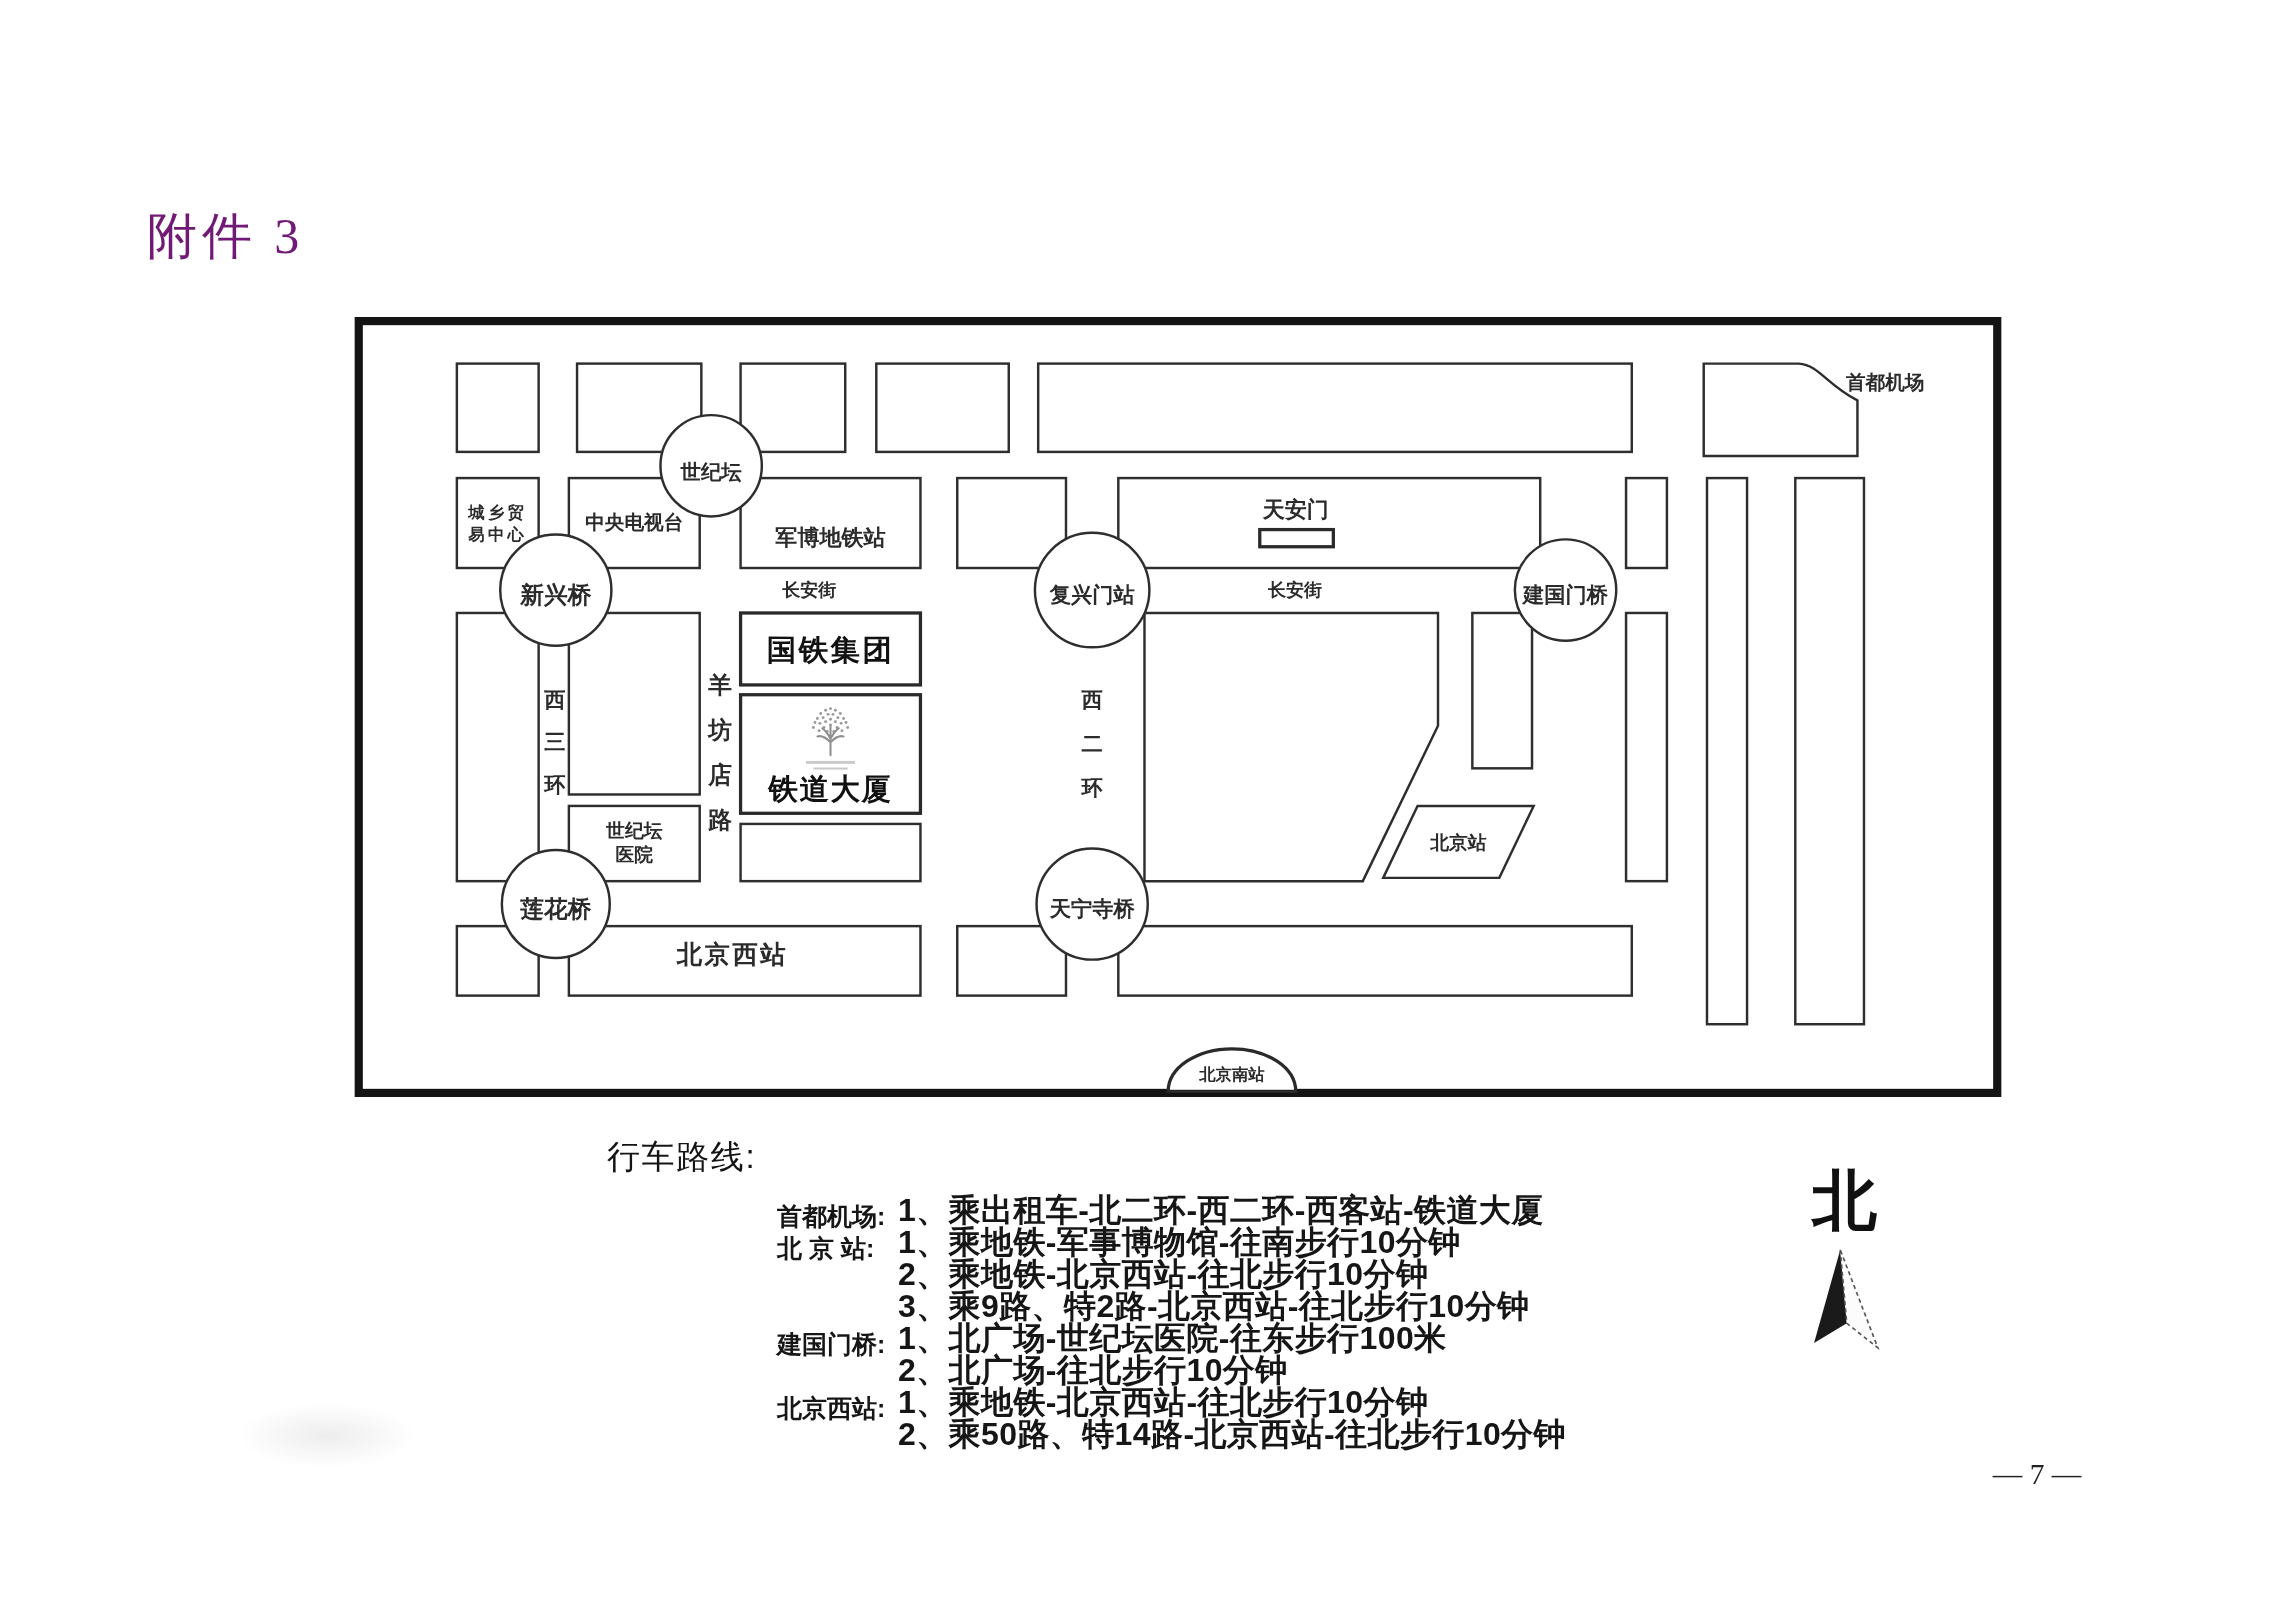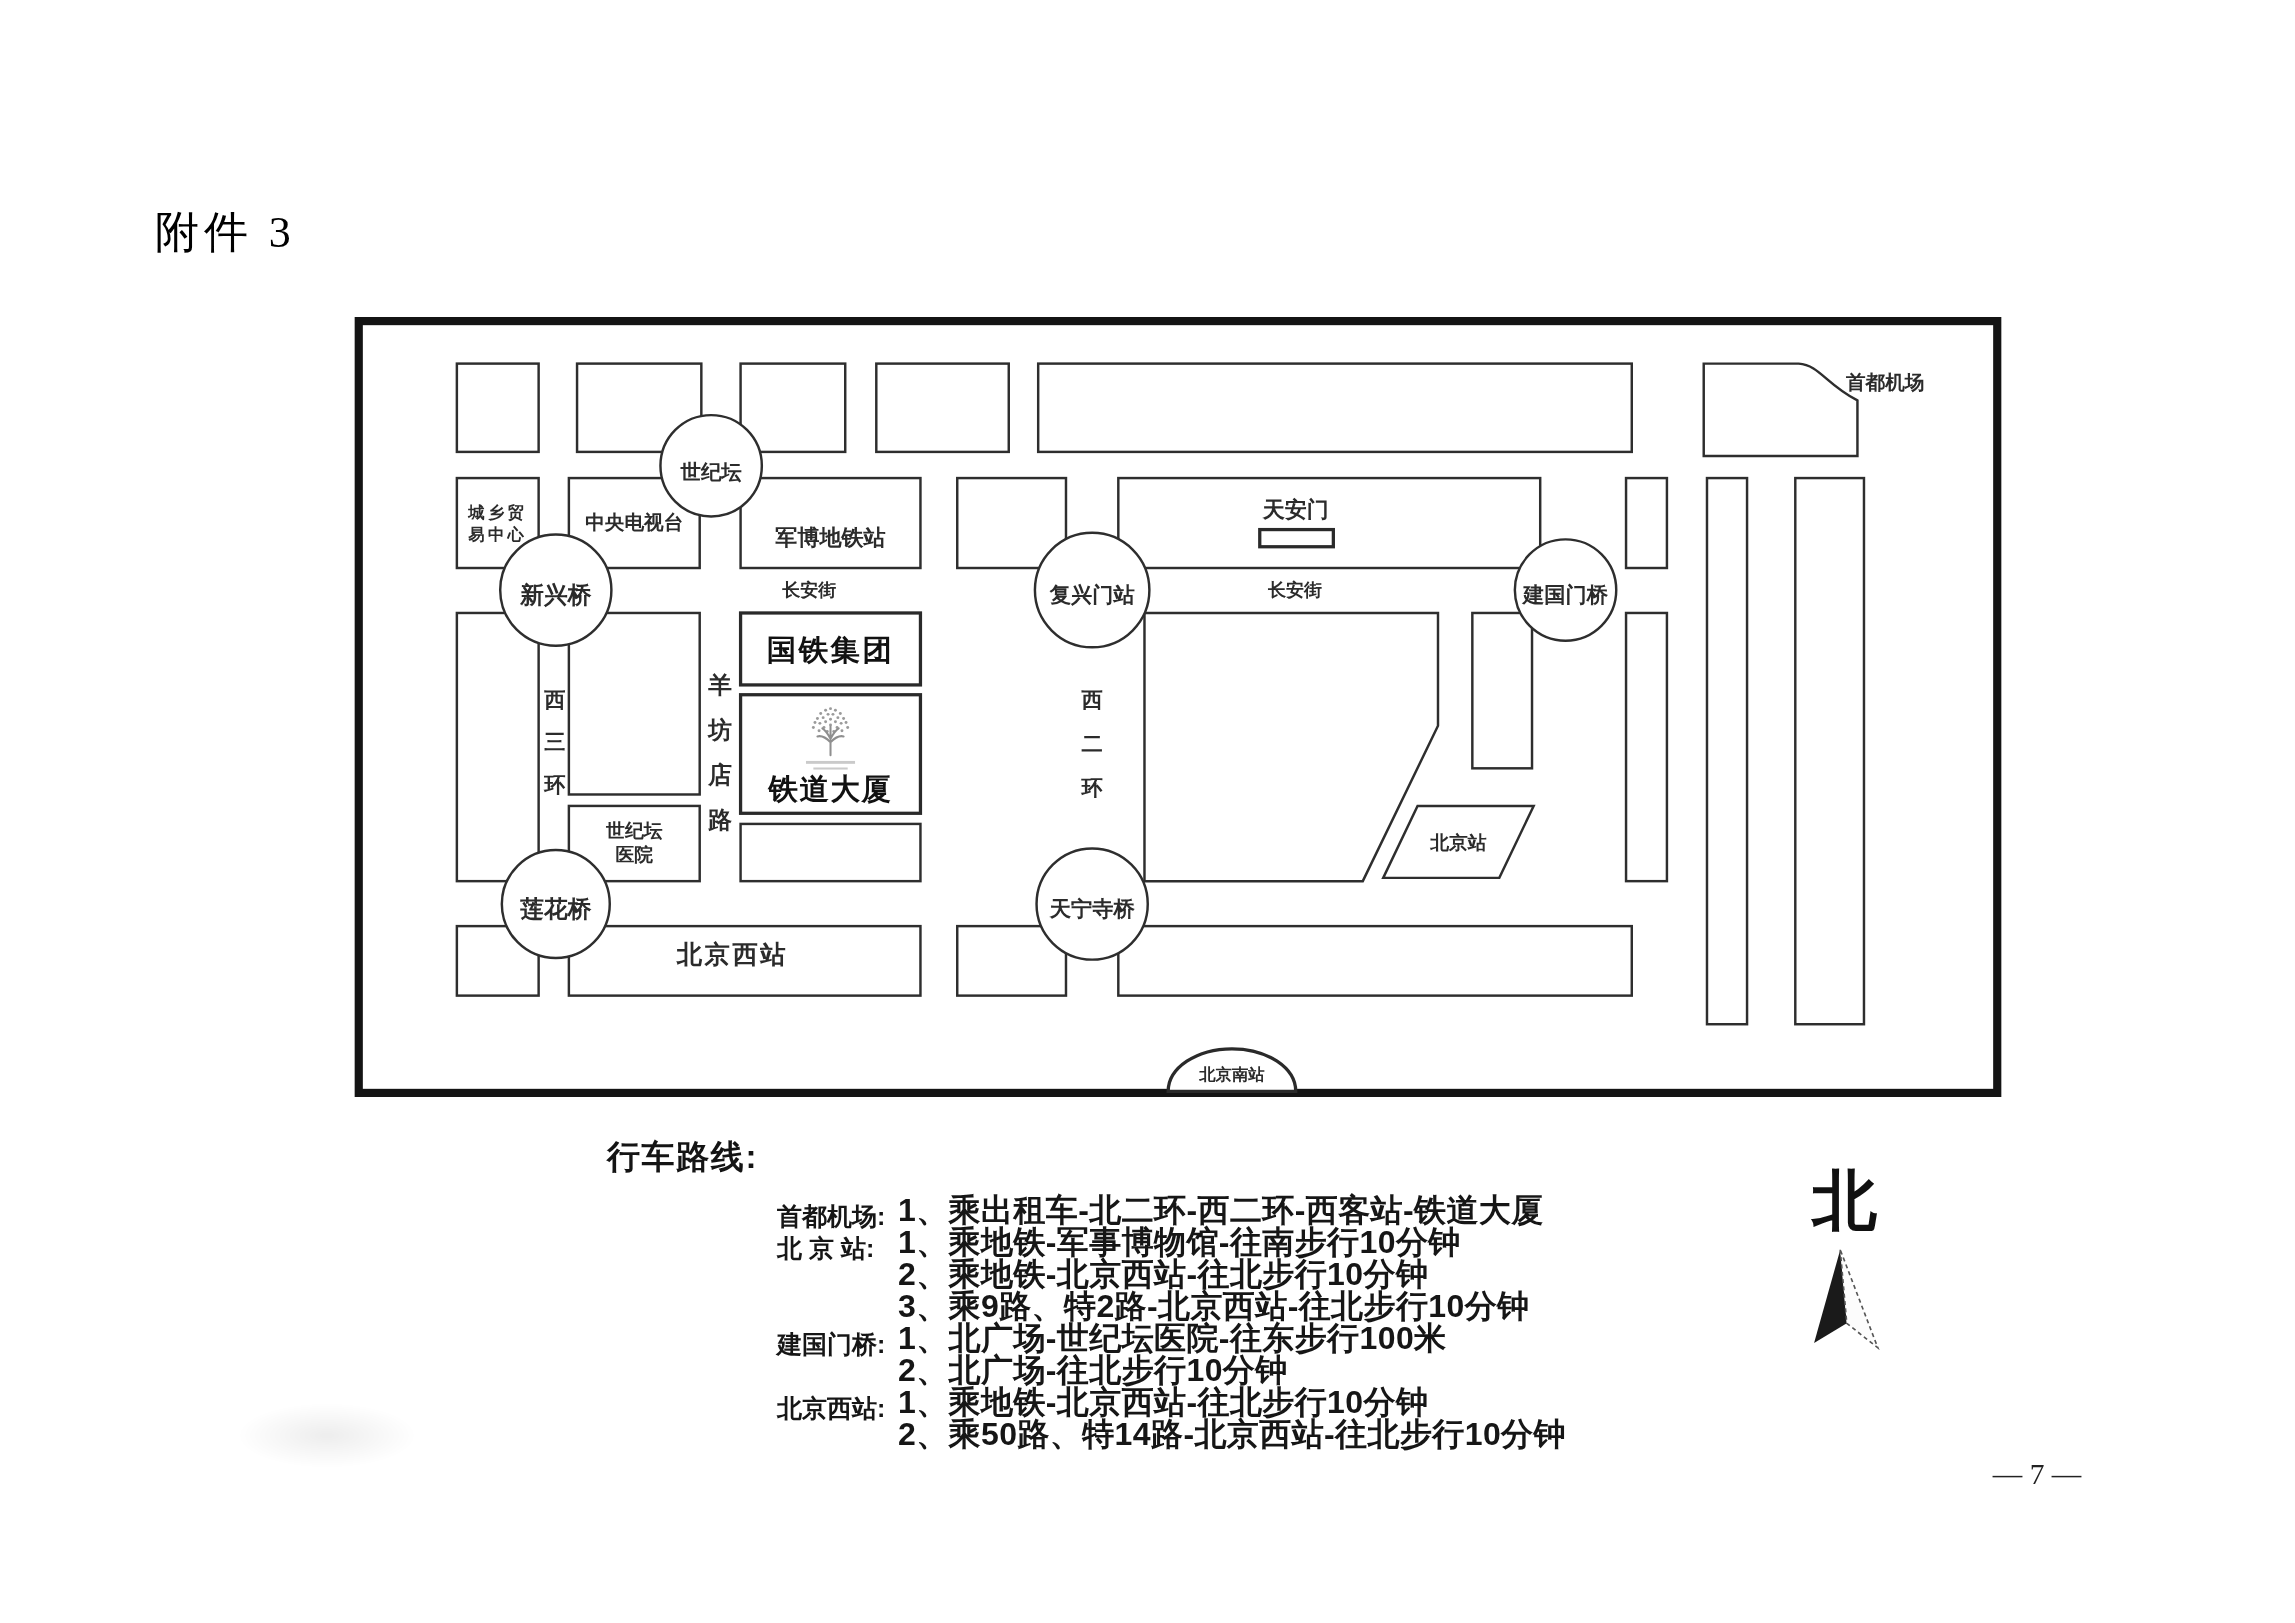--- a/index.html
+++ b/index.html
@@ -1,29 +1,29 @@
 <!DOCTYPE html>
 <html style="font-size:13px"><head>
 <meta charset="utf-8">
 <style>
   html,body{margin:0;padding:0;background:#ffffff;}
   body{width:2295px;height:1623px;position:relative;font-family:"Liberation Sans",sans-serif;color:#1b1b1b;overflow:hidden;}
-  .attachment{position:absolute;left:147px;top:203px;font-family:"Liberation Serif",serif;font-size:44px;letter-spacing:4.9px;color:#000000;margin-left:8px;}
+  .attachment{position:absolute;left:147px;top:203px;font-family:"Liberation Serif",serif;font-size:50px;letter-spacing:4.9px;color:#701a75;}
   .map-wrap{position:absolute;left:354px;top:317px;width:1648px;height:780px;}
   svg text{font-family:"Liberation Sans",sans-serif;fill:#2b2b2b;}
   .blk{fill:#ffffff;stroke:#2e2e2e;stroke-width:3;}
   .blk-thick{fill:#ffffff;stroke:#2a2a2a;stroke-width:4;}
   .circle{fill:#ffffff;stroke:#2e2e2e;stroke-width:3;}
   .lbl{font-weight:600;}
   .lbl-bold{font-weight:700;fill:#111111;}
   .logo-ink{stroke:#8f8f8f;fill:none;stroke-width:2.5;stroke-linecap:round;}
   .logo-dot{fill:#9b9b9b;}
   .logo-bar{fill:#adadad;opacity:.65;}
   .directions{position:absolute;left:777px;top:1201px;}
-  .dir-heading{position:absolute;left:607px;top:1135px;font-size:33px;font-weight:700;color:#141414;letter-spacing:1.6px;}
+  .dir-heading{position:absolute;left:607px;top:1135px;font-size:33px;font-weight:400;color:#141414;letter-spacing:1.6px;}
   .dir-row{display:flex;height:32px;align-items:flex-end;}
   .dir-station{width:121px;flex:0 0 121px;font-size:25px;font-weight:700;color:#161616;white-space:nowrap;}
   .dir-route{font-size:32px;font-weight:700;color:#161616;white-space:nowrap;letter-spacing:0.4px;}
   .compass{position:absolute;left:1783px;top:1157px;width:139px;height:213px;}
   .compass-char{position:absolute;left:0;top:0;width:123px;text-align:center;font-family:"Liberation Serif",serif;font-weight:700;font-size:65px;color:#111;}
   .page-number{position:absolute;left:1939px;top:1458px;width:196px;text-align:center;font-family:"Liberation Serif",serif;font-size:29.5px;color:#222;}
   .smudge{position:absolute;left:237px;top:1403px;width:180px;height:65px;background:radial-gradient(ellipse at center,rgba(0,0,0,0.07),rgba(0,0,0,0) 70%);filter:blur(1.6px);}
 </style>
 </head>
 <body>

